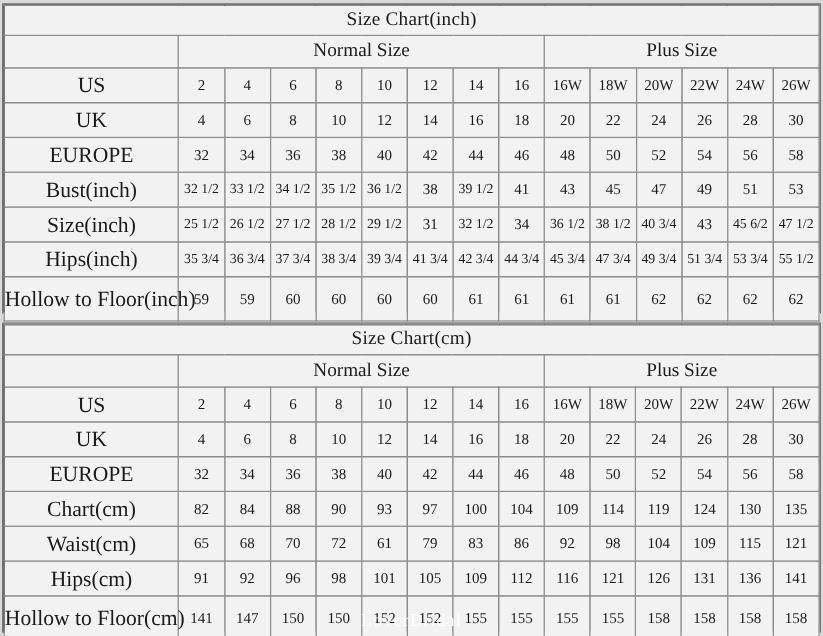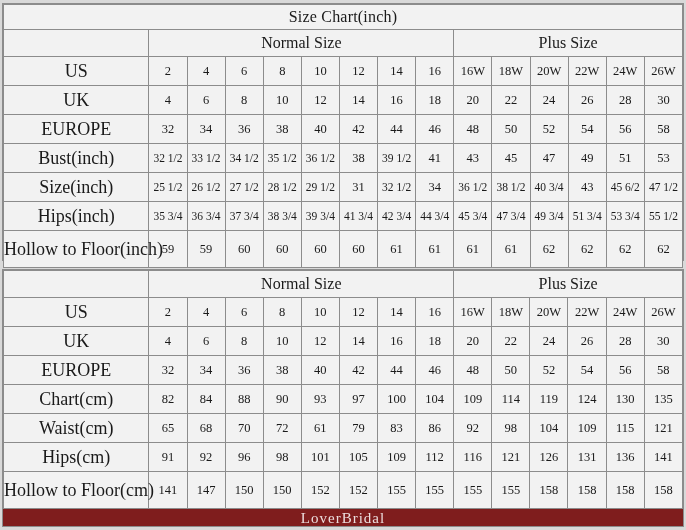--- a/index.html
+++ b/index.html
@@ -12,21 +12,21 @@
     height: 530px;
     font-family: "Liberation Serif", serif;
     color: #1a1a1a;
     position: relative;
     overflow: hidden;
   }
   .chart-wrap {
     position: absolute;
     left: 2px;
     width: 682px;
-    background: #7f1d1d;
+    background: #000000;
     border: 1px solid #8c8c8c;
     box-sizing: border-box;
   }
   #chart-inch { top: 3px; height: 258px; }
   #chart-cm   { top: 269px; height: 258px; }
 
   table {
     border-collapse: collapse;
     width: 100%;
     table-layout: fixed;
@@ -215,20 +215,23 @@
 </div>
 
 <div class="chart-wrap" id="chart-cm">
   <table>
     <colgroup>
       <col style="width:145px">
       <col span="14" style="width:38px">
     </colgroup>
     <tbody>
         <tr>
+          <td class="title-cell" colspan="15">Size Chart(cm)</td>
+        </tr>
+        <tr>
           <td class="group-cell blank"></td>
           <td class="group-cell" colspan="8">Normal Size</td>
           <td class="group-cell" colspan="6">Plus Size</td>
         </tr>
         <tr>
           <td class="rowlabel">US</td>
           <td class="val">2</td>
           <td class="val">4</td>
           <td class="val">6</td>
           <td class="val">8</td>

